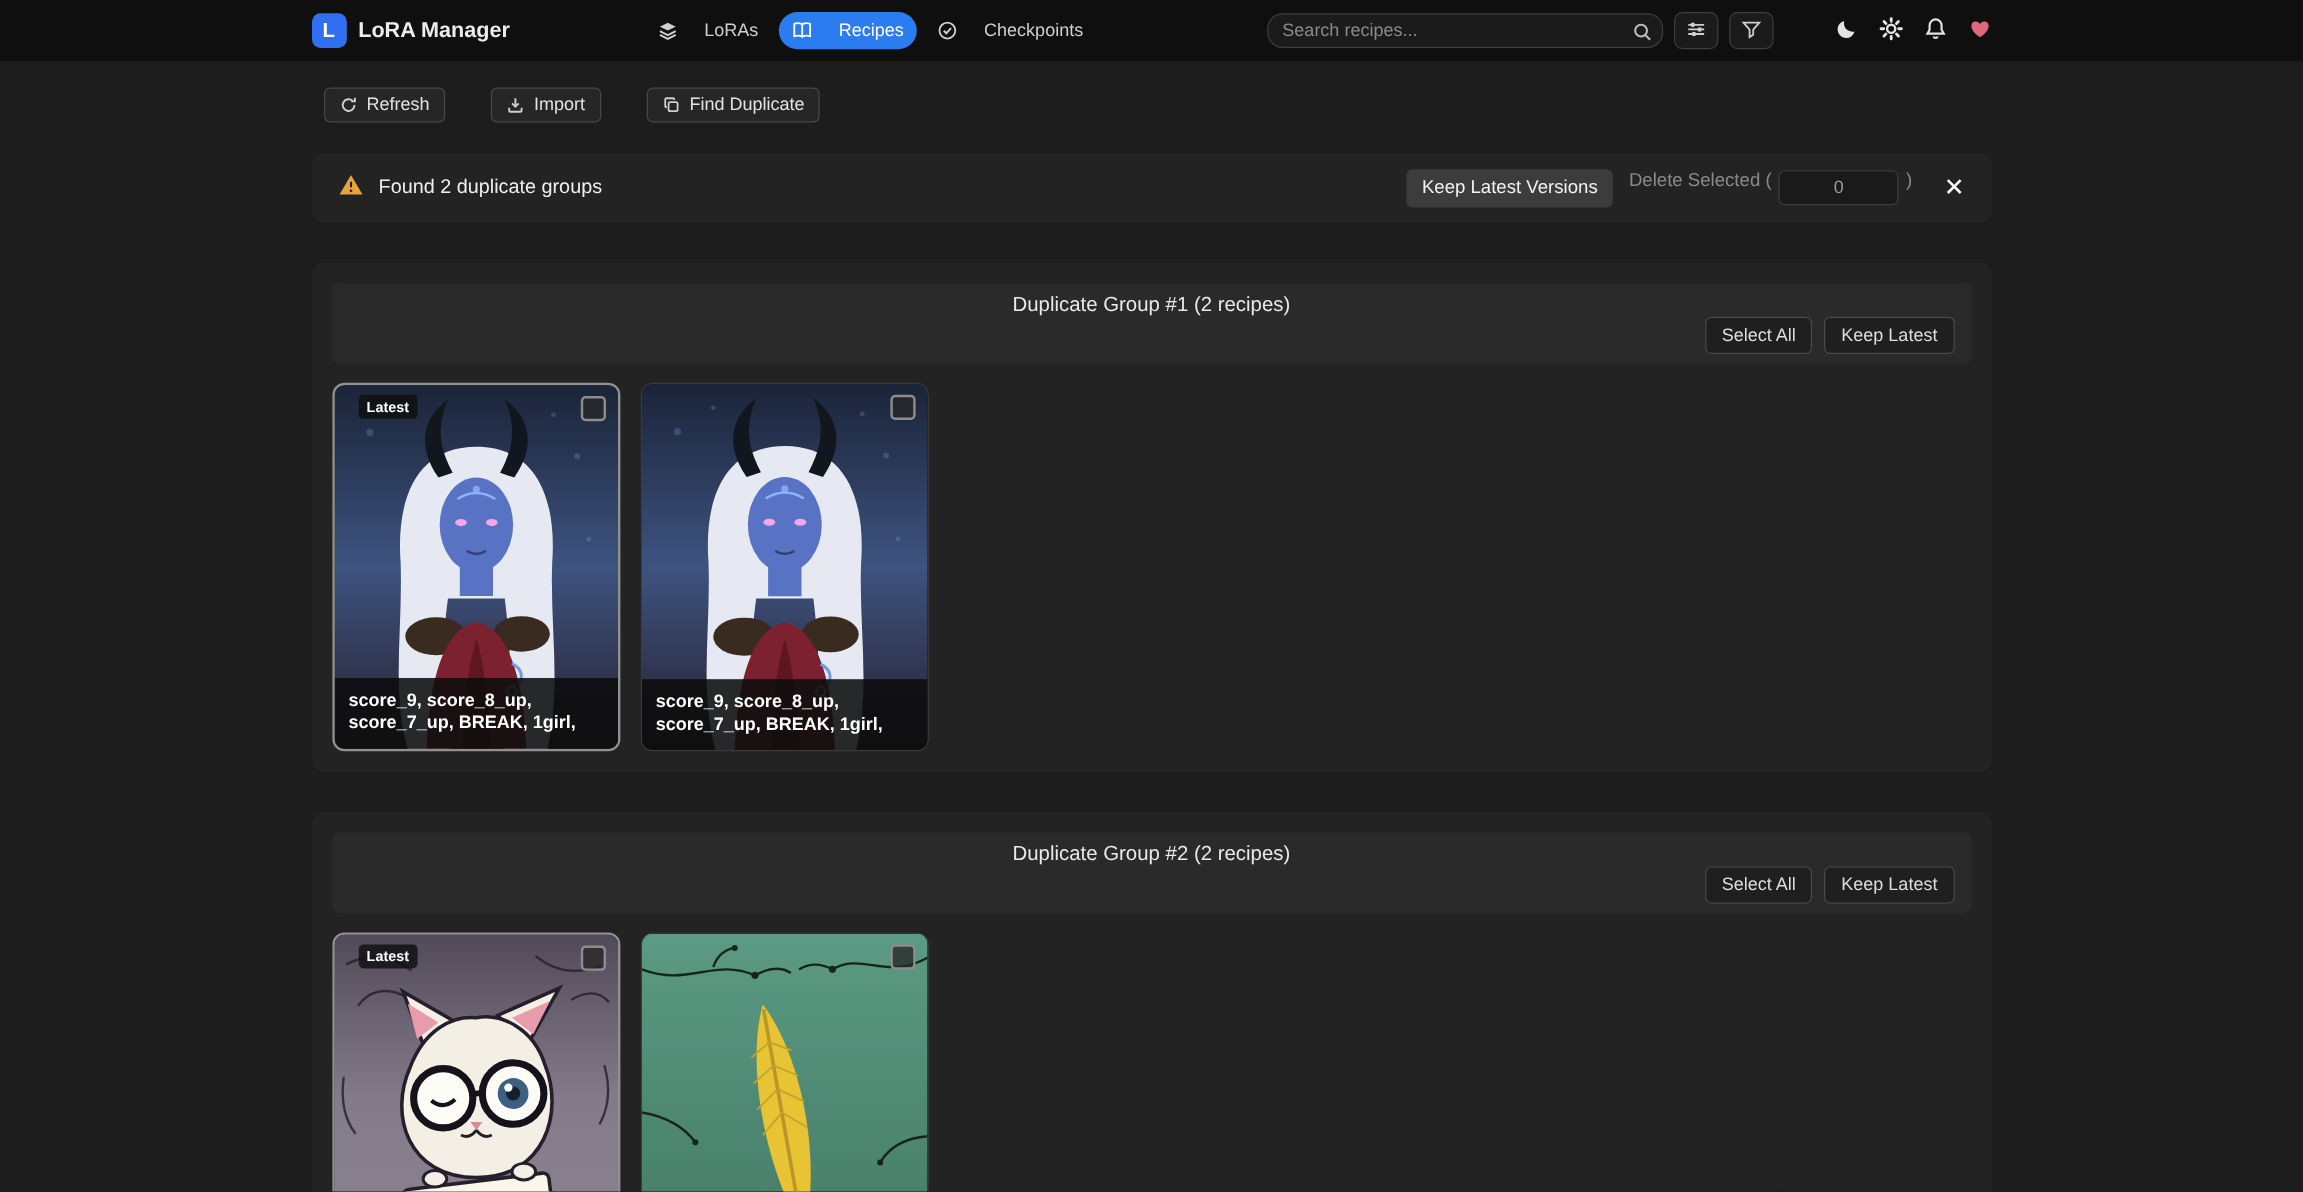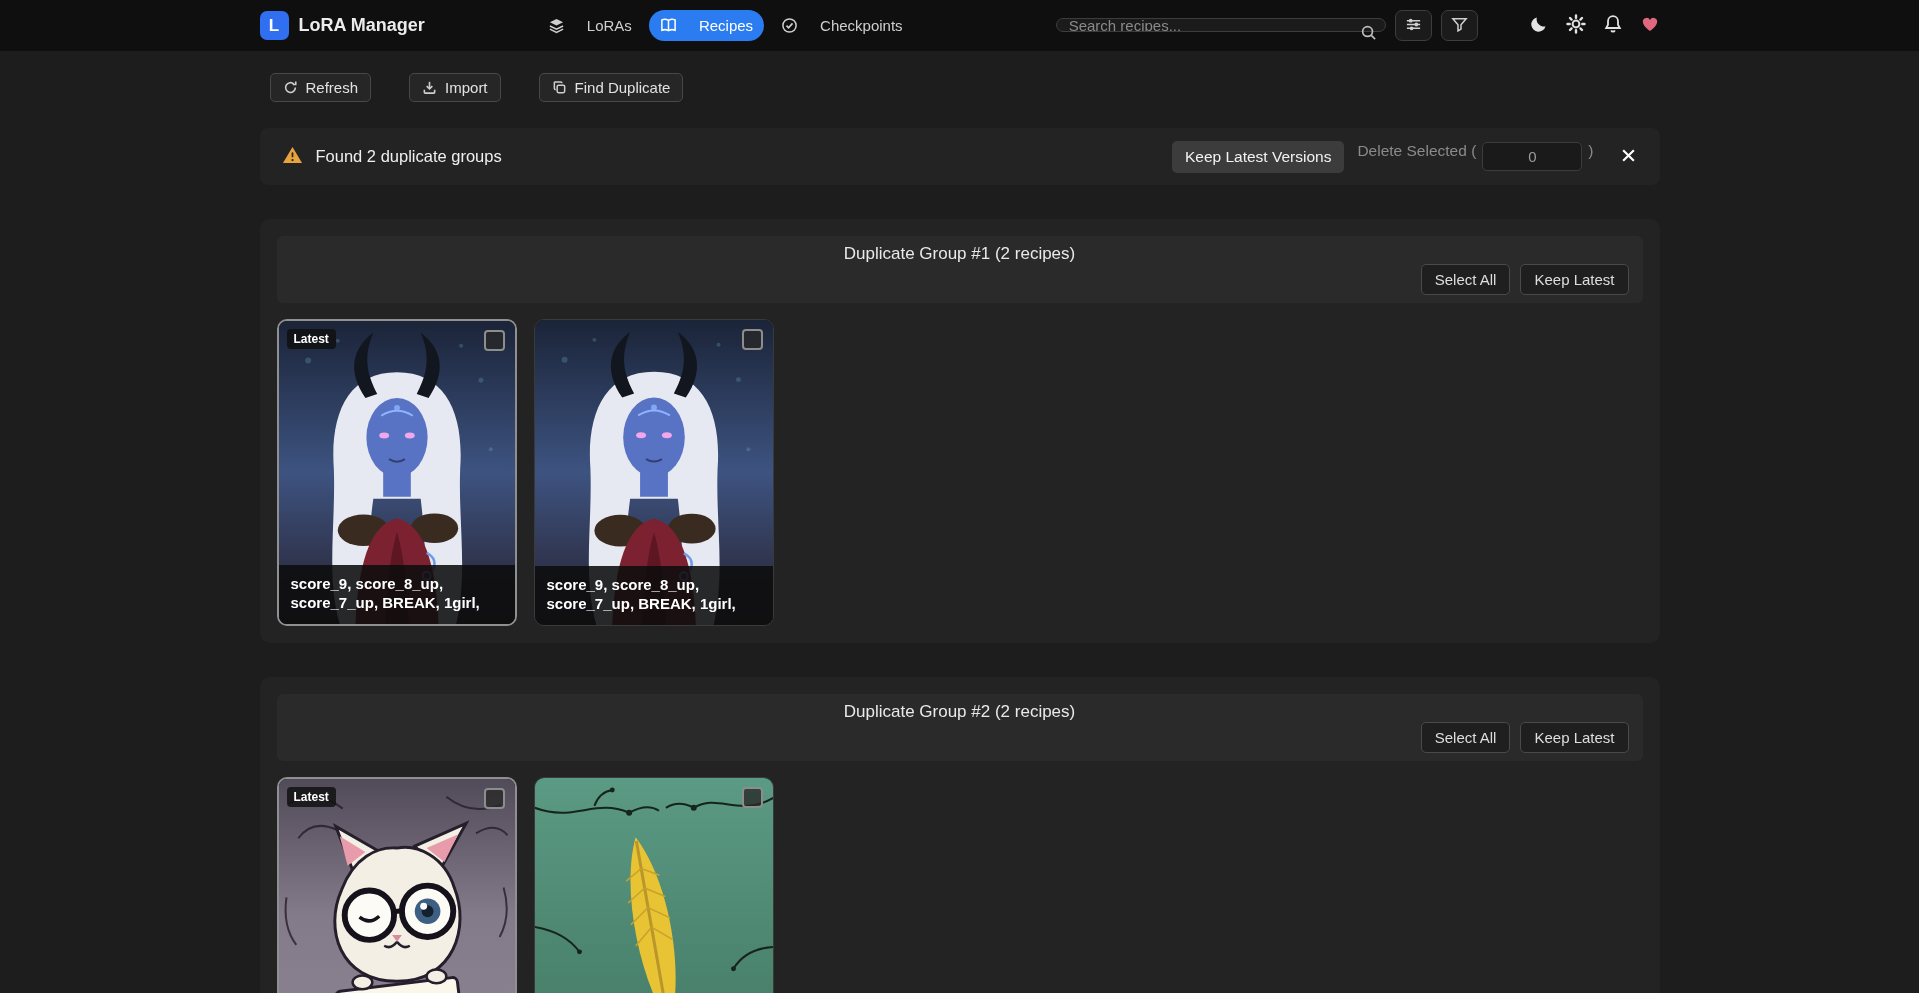--- a/index.html
+++ b/index.html
@@ -21,21 +21,21 @@
   .app-title { font-size:18px; font-weight:bold; color:#ececec; }
 
   .main-nav { display:flex; gap:6px; margin-left:112px; }
   .nav-item { display:flex; align-items:center; gap:22px; padding:7px 11px; border-radius:17px;
               color:#cfcfcf; font-size:15px; cursor:pointer; text-decoration:none; white-space:nowrap; }
   .nav-item .icon { display:flex; }
   .nav-item.active { background:#2b7cf0; color:#ffffff; }
 
   .search-group { display:flex; align-items:center; gap:9px; margin-left:142px; }
   .search-box { position:relative; }
-  .search-box input { width:330px; height:14px; background:#1b1b1b; border:1px solid #3d3d3d;
+  .search-box input { width:330px; height:29px; background:#1b1b1b; border:1px solid #3d3d3d;
                       border-radius:13px; color:#cfcfcf; padding:0 34px 0 12px; font-size:15px;
                       font-family:"Liberation Sans", sans-serif; outline:none; }
   .search-box input::placeholder { color:#8a8a8a; }
   .search-box .search-ic { position:absolute; right:9px; top:7px; color:#bdbdbd; cursor:pointer; }
   .icon-btn { width:37px; height:31px; background:#1b1b1b; border:1px solid #3d3d3d; border-radius:7px;
               color:#cfcfcf; display:flex; align-items:center; justify-content:center; cursor:pointer; }
 
   .header-actions { margin-left:auto; display:flex; align-items:center; gap:17px; }
   .ghost-icon { background:none; border:none; padding:0; color:#e3e3e3; cursor:pointer; display:flex; }
   .ghost-icon.heart { color:#e0687e; }
@@ -69,21 +69,21 @@
   .group-actions { margin-left:auto; display:flex; gap:10px; }
   .group-btn { background:#1f1f1f; border:1px solid #4a4a4a; color:#dedede; font-size:15px;
                padding:6px 13px; border-radius:5px; cursor:pointer;
                font-family:"Liberation Sans", sans-serif; }
 
   .cards { display:flex; gap:17px; margin-top:16px; }
   .card { position:relative; width:240px; height:307px; border-radius:10px; overflow:hidden;
           border:1px solid #3a3a3a; cursor:pointer; flex:none; background:#111; }
   .card.latest { border:2px solid #909090; }
   .card svg.art { position:absolute; inset:0; width:100%; height:100%; display:block; }
-  .badge { position:absolute; top:8px; left:8px; background:rgba(15,15,15,.82); color:#fff;
+  .badge { position:absolute; top:8px; left:20px; background:rgba(15,15,15,.82); color:#fff;
            font-size:12px; font-weight:bold; padding:3px 7px; border-radius:4px; }
   .checkbox { position:absolute; top:9px; right:10px; width:21px; height:21px;
               border:2px solid #8d8d8d; background:rgba(40,40,40,.78); border-radius:4px; }
   .caption { position:absolute; left:0; right:0; bottom:0; padding:9px 12px 12px;
              background:rgba(12,12,12,.88); color:#fff; font-size:15px; font-weight:bold;
              line-height:1.28; min-height:56px; }
 </style>
 </head>
 <body>
 

